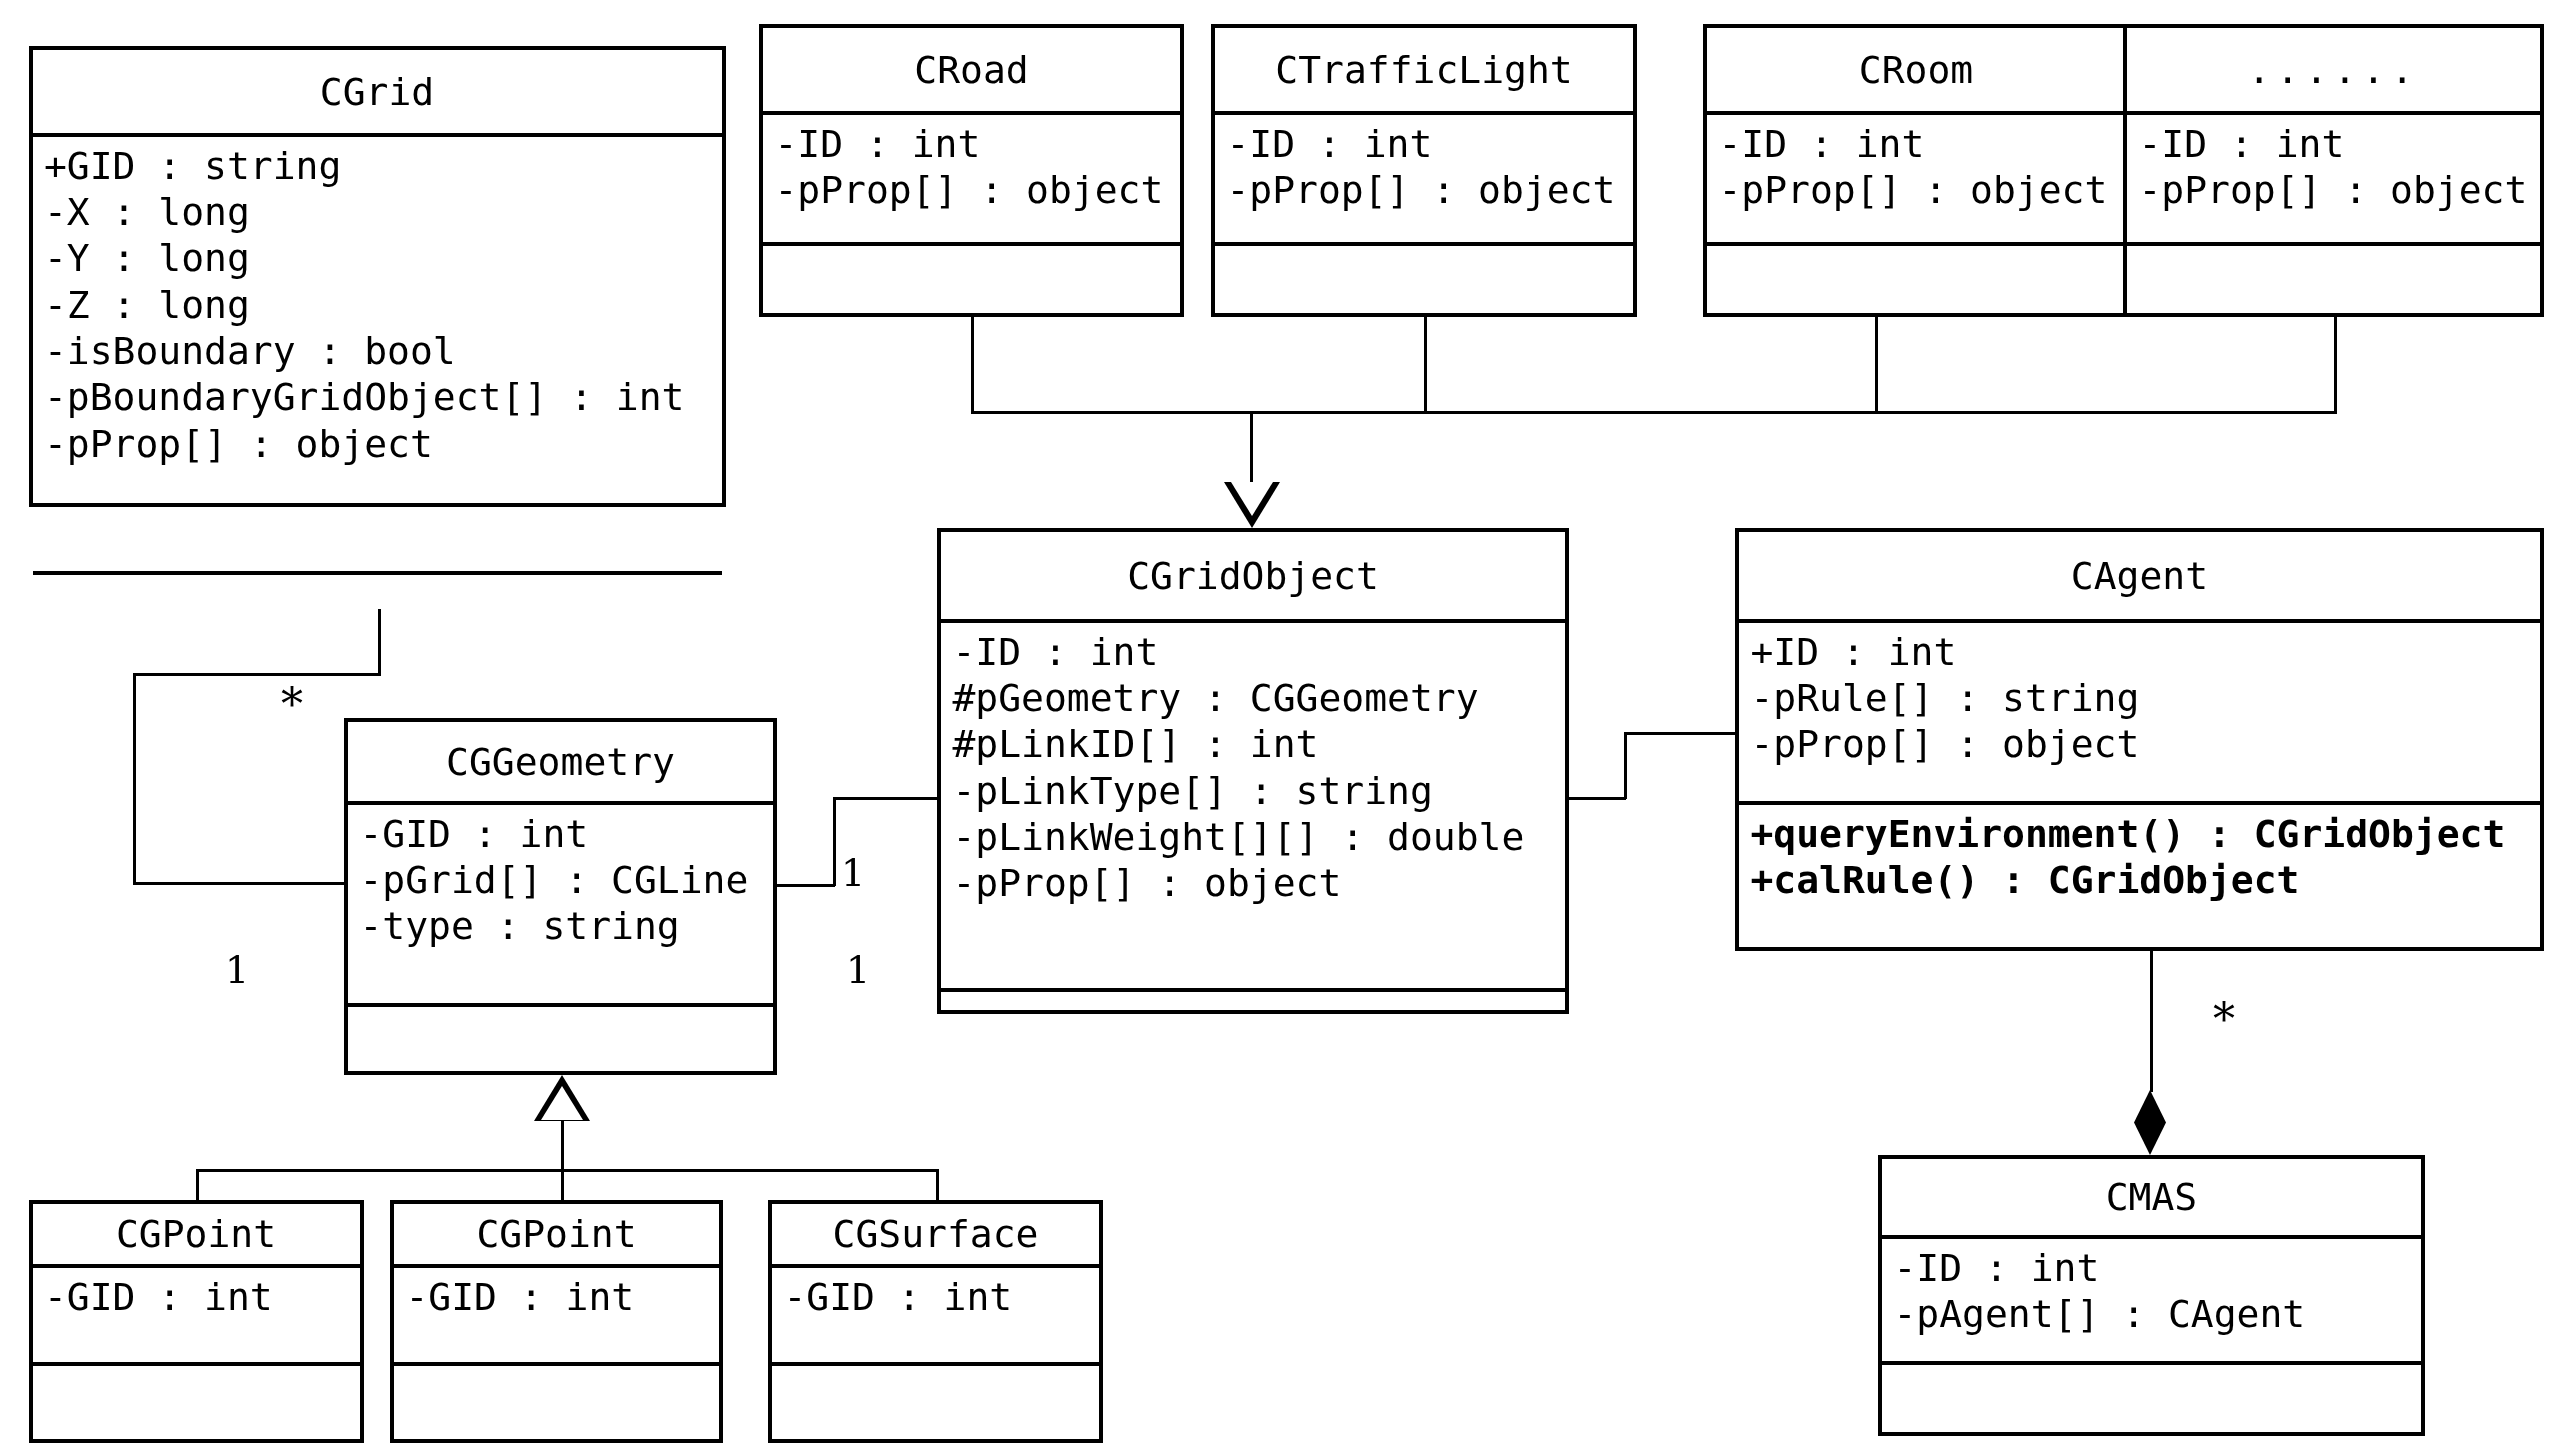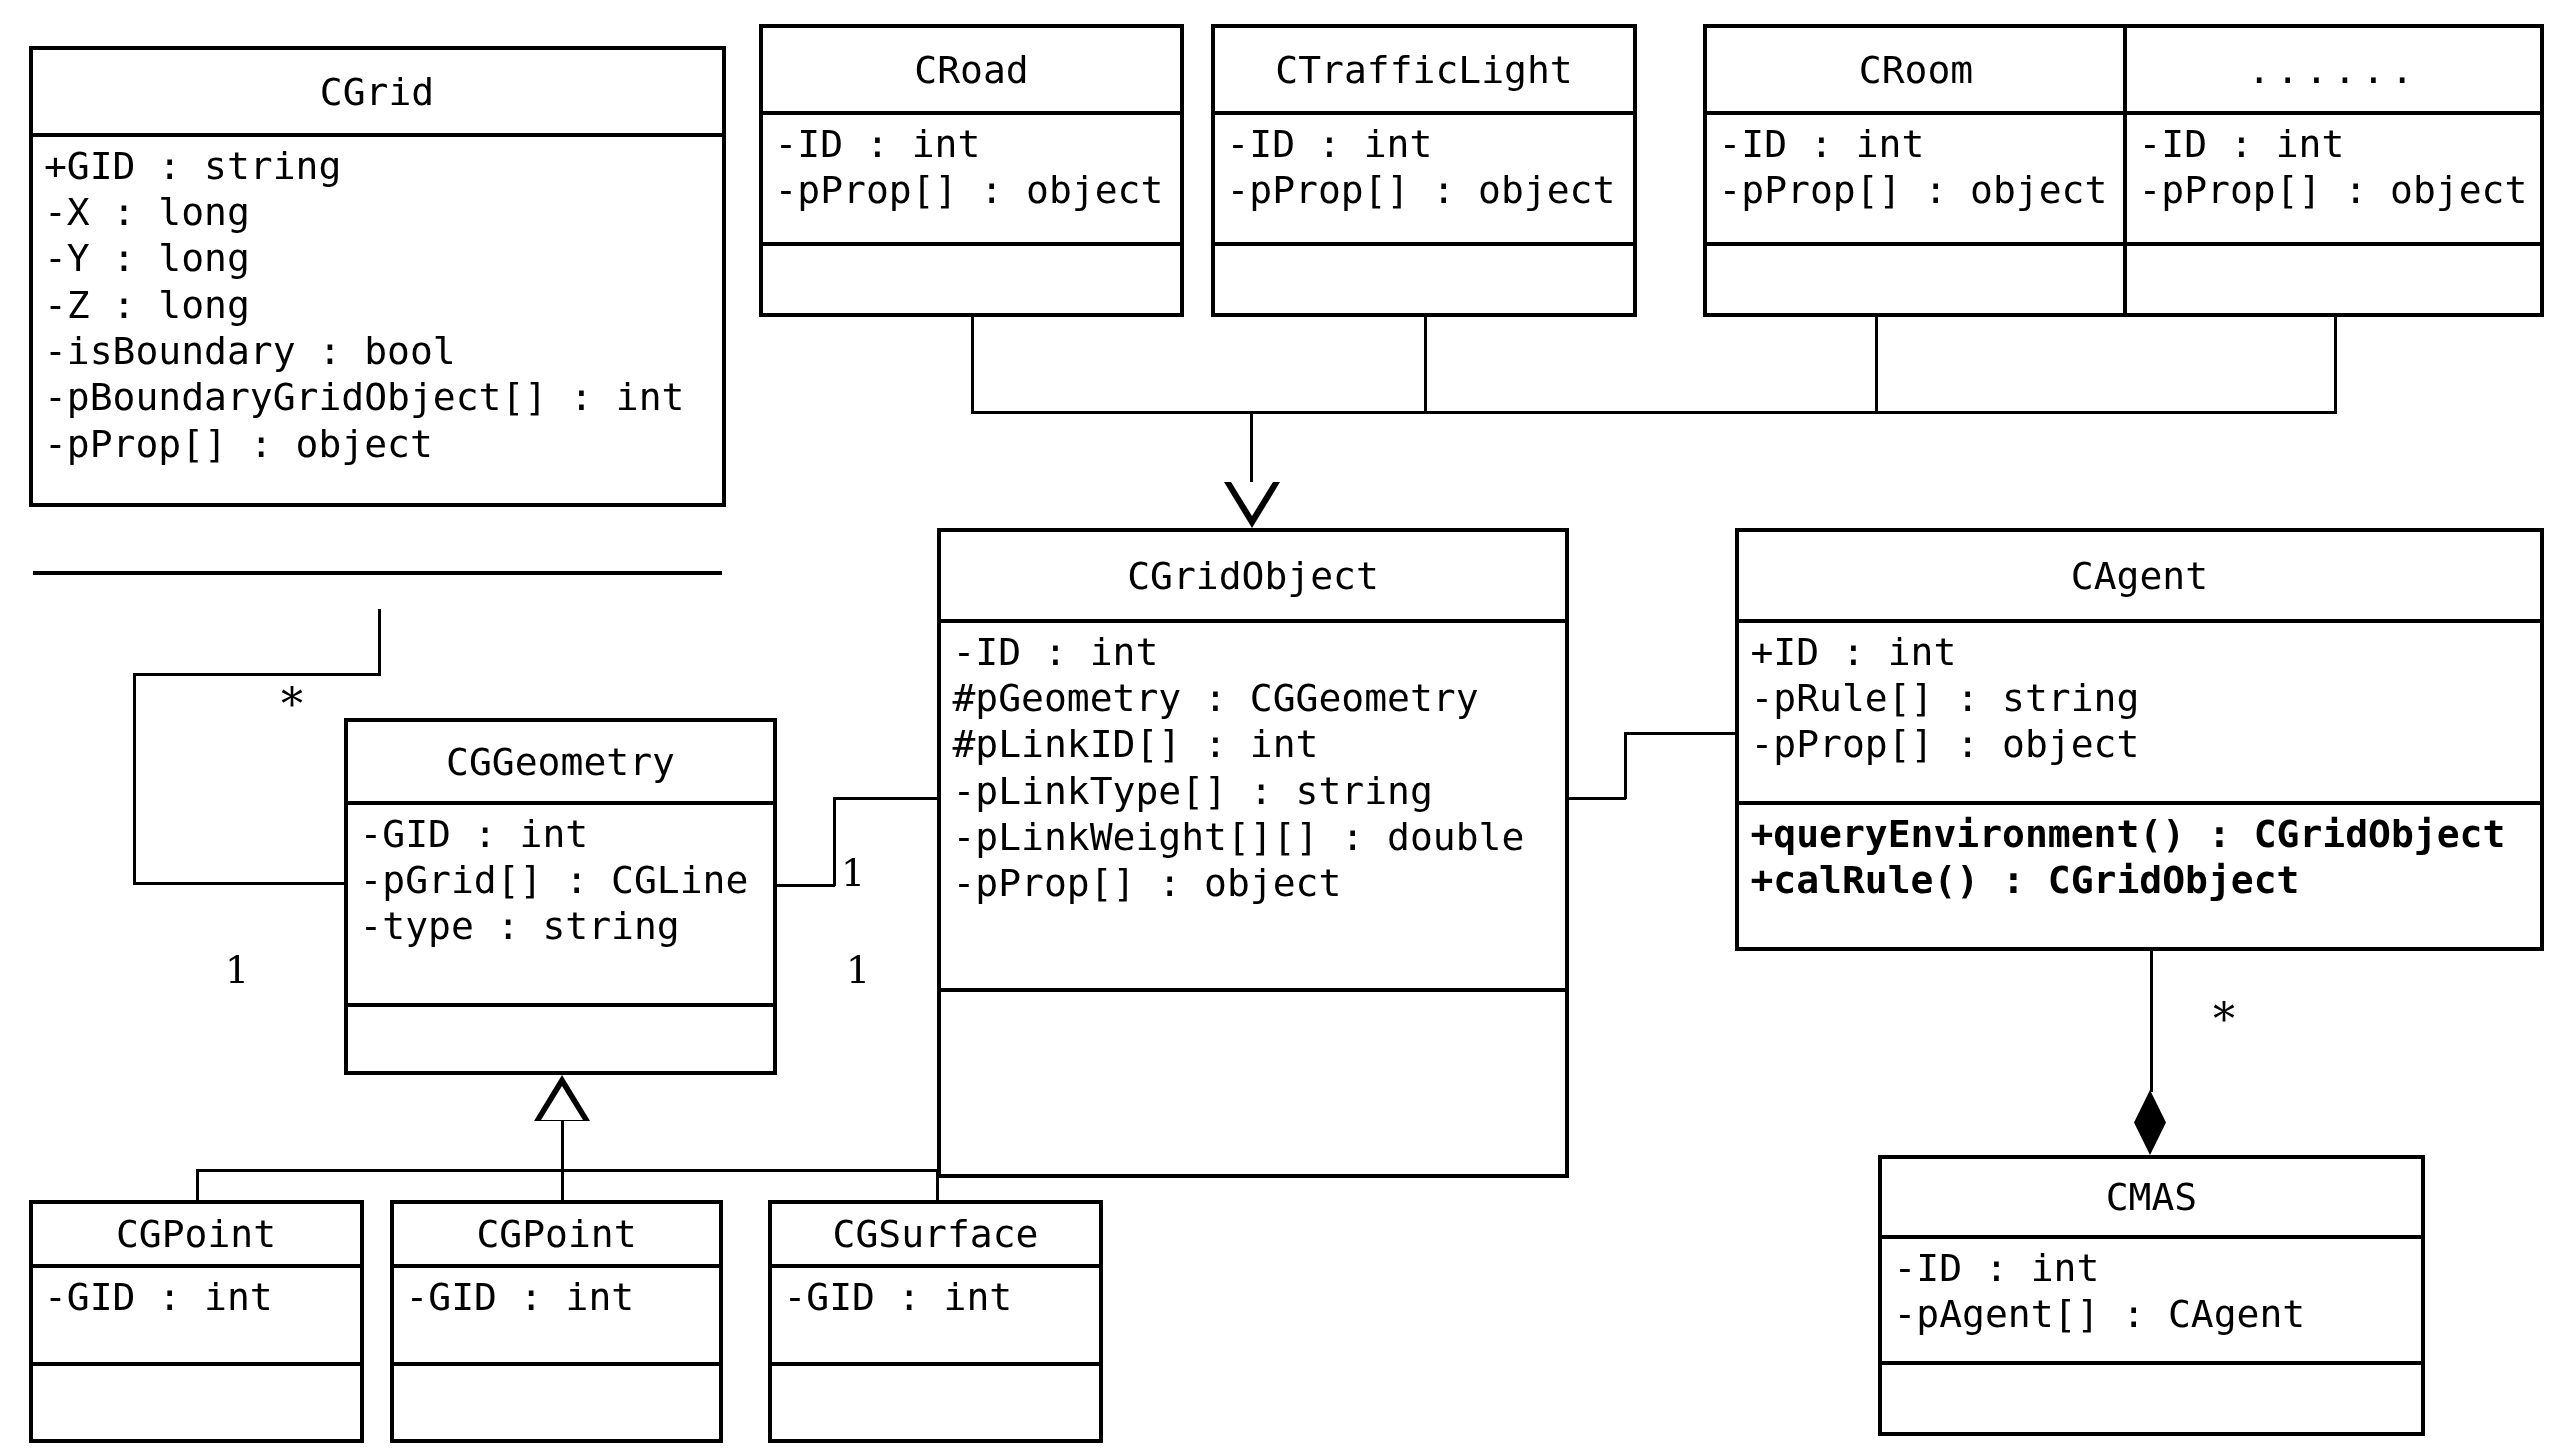--- a/index.html
+++ b/index.html
@@ -90,21 +90,21 @@
 
   <div class="uml-class" style="left:2123px;top:24px;width:421px;height:293px;">
     <div class="uml-name" style="height:83px;letter-spacing:5.7px;">......</div>
     <div class="uml-compartment" style="height:131px;">
       <div class="uml-row">-ID : int</div>
       <div class="uml-row">-pProp[] : object</div>
     </div>
     <div class="uml-compartment empty" style="height:69px;"></div>
   </div>
 
-  <div class="uml-class" style="left:937px;top:528px;width:632px;height:650px;">
+  <div class="uml-class" style="left:937px;top:528px;width:632px;height:486px;">
     <div class="uml-name" style="height:87px;">CGridObject</div>
     <div class="uml-compartment" style="height:369px;">
       <div class="uml-row">-ID : int</div>
       <div class="uml-row">#pGeometry : CGGeometry</div>
       <div class="uml-row">#pLinkID[] : int</div>
       <div class="uml-row">-pLinkType[] : string</div>
       <div class="uml-row">-pLinkWeight[][] : double</div>
       <div class="uml-row">-pProp[] : object</div>
     </div>
     <div class="uml-compartment empty" style="height:76px;"></div>

